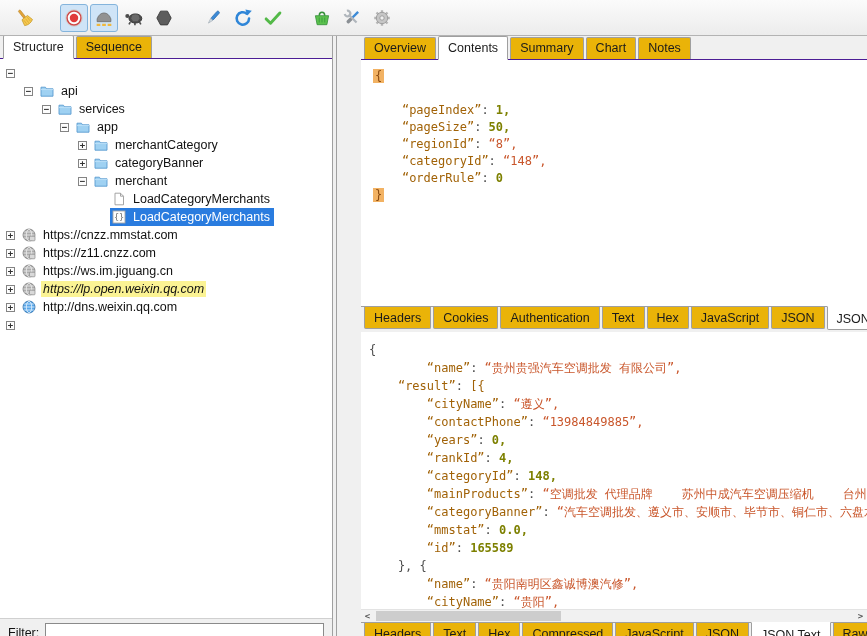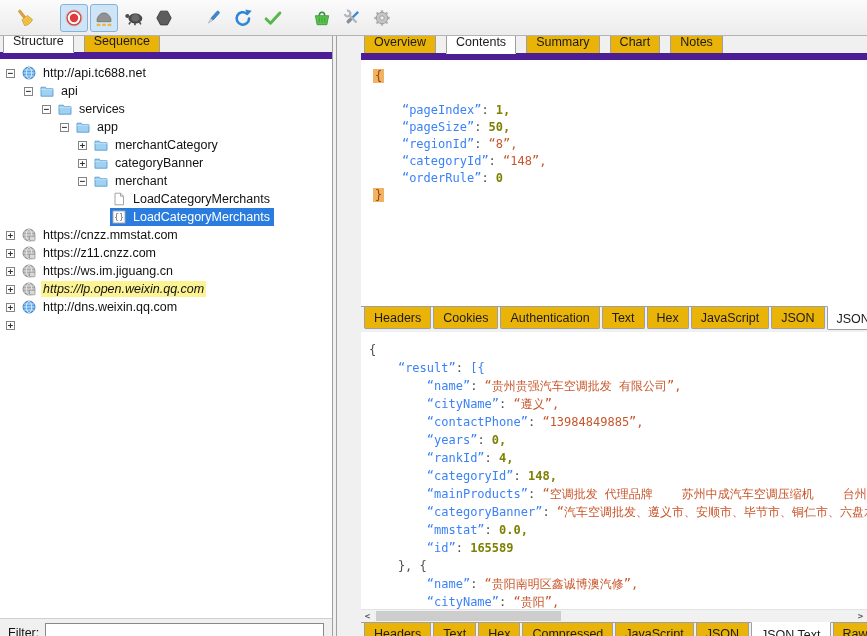--- a/index.html
+++ b/index.html
@@ -22,21 +22,21 @@
   .main { flex:1 1 auto; display:flex; min-height:0; }
   .left { width:333px; flex:0 0 333px; display:flex; flex-direction:column;
     border-right:1px solid #a0a0a0; overflow:hidden; background:#f0f0f0; }
   .splitter { width:3px; flex:0 0 3px; background:#f0f0f0; }
   .right { flex:1 1 auto; display:flex; flex-direction:column; overflow:hidden;
     border-left:1px solid #a0a0a0; background:#f0f0f0;padding-left:24px; }
   .right > * { flex-shrink:0; }
 
   
   .tabbar { display:flex; align-items:flex-end; background:#f0f0f0; padding-left:3px; }
-  .tabs-top { height:24px; border-bottom:7px solid #4c1d95;gap:8px; }
+  .tabs-top { height:24px; border-bottom:1px solid #4c1d95; }
   .tab { font-size:12.5px; color:#1b1b1b; padding:3px 9px 4px 9px; margin-right:2px;
     background:#eab308; border:1px solid #9f9f9f; border-bottom:none;
     border-radius:2px 2px 0 0; white-space:nowrap; cursor:default; }
   .tabs-top .tab.active { background:#ffffff; padding-top:4px; margin-bottom:-1px;
     border-bottom:1px solid #ffffff; }
   .tabs-bottom { height:26px; align-items:flex-start; border-top:1px solid #9f9f9f; }
   .tabs-bottom .tab { border:1px solid #9f9f9f; border-top:none; border-radius:0 0 2px 2px;
     padding:4px 9px 3px 9px; }
   .tabs-bottom .tab.active { background:#ffffff; margin-top:-1px; padding-top:5px;
     border-top:1px solid #ffffff; }
@@ -68,21 +68,21 @@
   
   .code-pane { background:#ffffff; overflow:hidden;
     font-family:"DejaVu Sans Mono", monospace; font-size:12px; color:#444; }
   .request-pane { height:246px; flex:0 0 246px; padding:8px 12px; }
   .request-pane .code-line { line-height:17px; }
   .resp-wrap { height:290px; flex:0 0 290px; position:relative; background:#fff; }
   .response-pane { position:absolute; left:0; top:0; right:0; bottom:13px; padding:9px 8px; }
   .response-pane .code-line { line-height:18px; }
   .code-line { white-space:pre; }
   .tok-p { color:#4d4d4d; }
-  .tok-k { color:#3b82f6; }
+  .tok-k { color:#a16207; }
   .tok-s { color:#c9562b; }
   .tok-n { color:#7d8000; font-weight:bold; }
   .tok-hb { background:#f2b263; color:#8a4a10; padding:0 2px; }
 
   
   .hscroll { position:absolute; left:0; right:0; bottom:0; height:13px; background:#f1f1f1;
     border-top:1px solid #e3e3e3; }
   .hs-arrow { position:absolute; top:0; width:13px; height:12px; color:#555;
     font:bold 9px/12px "DejaVu Sans Mono", monospace; text-align:center; }
   .hs-left { left:0; } .hs-right { right:0; }
@@ -202,30 +202,20 @@
     </div>
   <div class="main">
     <div class="left">
       <div class="tabbar tabs-top left-tabs">
           <div class="tab active">Structure</div>
           <div class="tab">Sequence</div>
         </div>
       <div class="tree">
           <div class="tree-row" style="padding-left: 6px;">
             <span class="expander">−</span>
-            <span class="labelwrap">
-              <span class="ticon">
-                <svg viewBox="0 0 14 14">
-                  <circle cx="7" cy="7" r="6" fill="#58a6e8" stroke="#2f6ea8" stroke-width="0.8"></circle>
-                  <ellipse cx="7" cy="7" rx="2.7" ry="5.6" fill="none" stroke="#eaf5ff" stroke-width="0.8"></ellipse>
-                  <path d="M1.4 7 h11.2 M2.3 4 h9.4 M2.3 10 h9.4" stroke="#eaf5ff" stroke-width="0.8"></path>
-                </svg>
-              </span>
-              <span class="tlabel">http://api.tc688.net</span>
-            </span>
           </div>
           <div class="tree-row" style="padding-left: 24px;">
             <span class="expander">−</span>
             <span class="labelwrap">
               <span class="ticon">
                 <svg viewBox="0 0 14 14">
                   <path d="M1 3.2 h4.4 l1.2 1.6 H13 v7.4 H1 Z" fill="#9fd1f2" stroke="#5a9bd0" stroke-width="0.9"></path>
                   <path d="M1 5.6 H13" stroke="#bfe2f8" stroke-width="0.9"></path>
                 </svg>
               </span>
@@ -419,22 +409,22 @@
           <div class="tab">Authentication</div>
           <div class="tab">Text</div>
           <div class="tab">Hex</div>
           <div class="tab">JavaScript</div>
           <div class="tab">JSON</div>
           <div class="tab active">JSON Text</div>
         </div>
       <div class="resp-wrap">
         <div class="code-pane response-pane">
             <div class="code-line"><span class="tok-p">{</span></div>
+            <div class="code-line"><span class="tok-p">        </span><span class="tok-k">“name”</span><span class="tok-p">: </span><span class="tok-s">“贵州贵强汽车空调批发 有限公司”,</span></div>
             <div class="code-line"><span class="tok-p">    </span><span class="tok-k">“result”</span><span class="tok-p">: </span><span class="tok-k">[{</span></div>
-            <div class="code-line"><span class="tok-p">        </span><span class="tok-k">“name”</span><span class="tok-p">: </span><span class="tok-s">“贵州贵强汽车空调批发 有限公司”,</span></div>
             <div class="code-line"><span class="tok-p">        </span><span class="tok-k">“cityName”</span><span class="tok-p">: </span><span class="tok-s">“遵义”,</span></div>
             <div class="code-line"><span class="tok-p">        </span><span class="tok-k">“contactPhone”</span><span class="tok-p">: </span><span class="tok-s">“13984849885”,</span></div>
             <div class="code-line"><span class="tok-p">        </span><span class="tok-k">“years”</span><span class="tok-p">: </span><span class="tok-n">0,</span></div>
             <div class="code-line"><span class="tok-p">        </span><span class="tok-k">“rankId”</span><span class="tok-p">: </span><span class="tok-n">4,</span></div>
             <div class="code-line"><span class="tok-p">        </span><span class="tok-k">“categoryId”</span><span class="tok-p">: </span><span class="tok-n">148,</span></div>
             <div class="code-line"><span class="tok-p">        </span><span class="tok-k">“mainProducts”</span><span class="tok-p">: </span><span class="tok-s">“空调批发 代理品牌    苏州中成汽车空调压缩机    台州赛马涡旋式空调压缩机”,</span></div>
             <div class="code-line"><span class="tok-p">        </span><span class="tok-k">“categoryBanner”</span><span class="tok-p">: </span><span class="tok-s">“汽车空调批发、遵义市、安顺市、毕节市、铜仁市、六盘水市。”,</span></div>
             <div class="code-line"><span class="tok-p">        </span><span class="tok-k">“mmstat”</span><span class="tok-p">: </span><span class="tok-n">0.0,</span></div>
             <div class="code-line"><span class="tok-p">        </span><span class="tok-k">“id”</span><span class="tok-p">: </span><span class="tok-n">165589</span></div>
             <div class="code-line"><span class="tok-p">    }, {</span></div>

